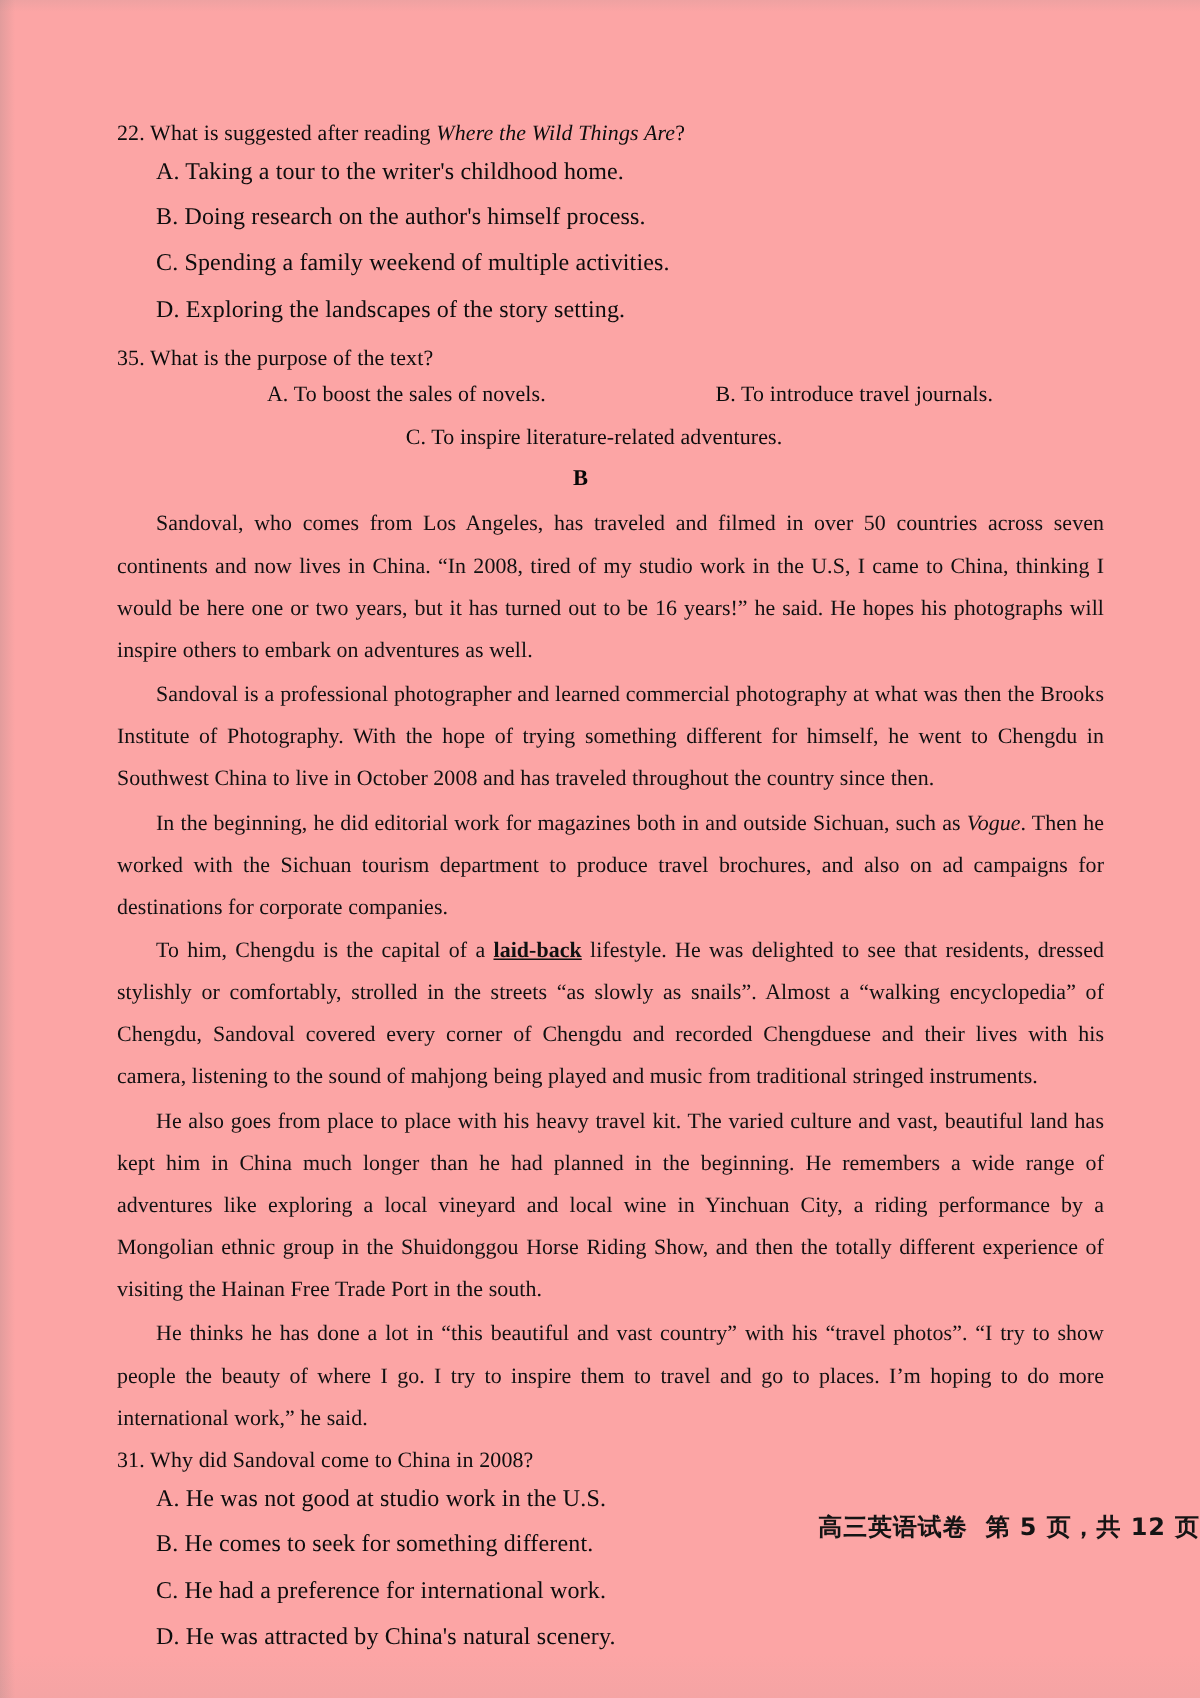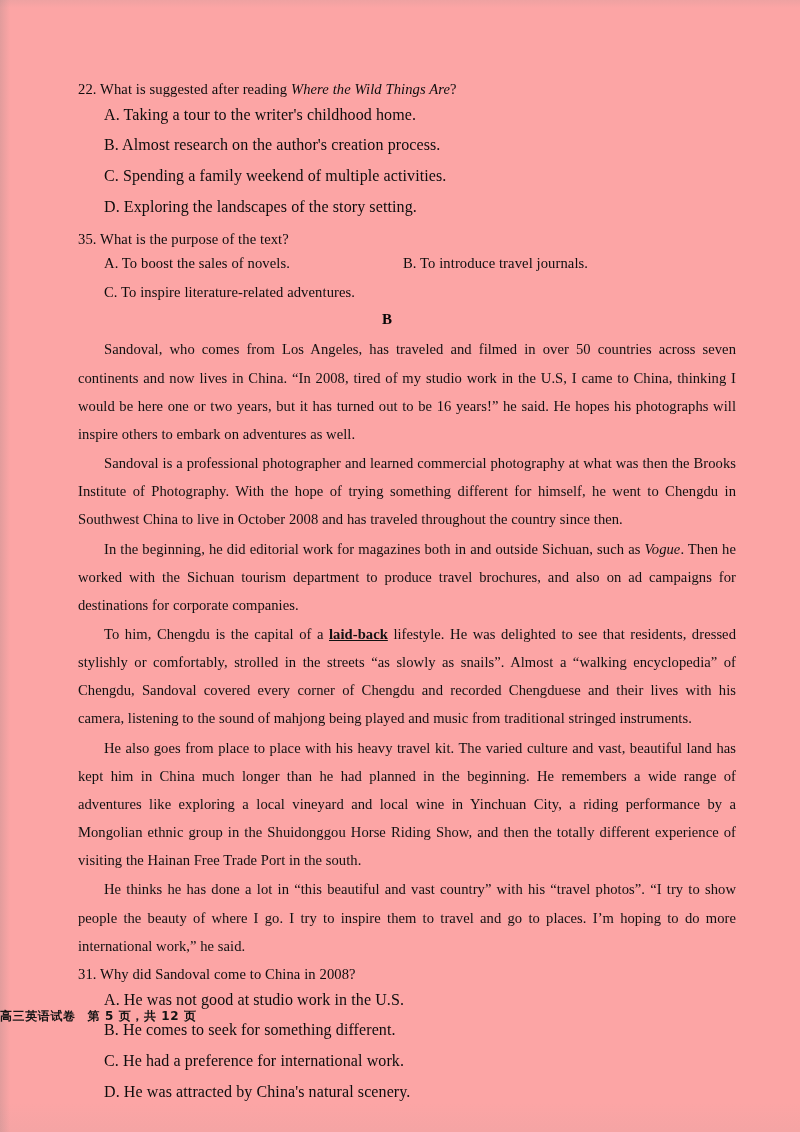--- a/index.html
+++ b/index.html
@@ -69,20 +69,21 @@
     line-height: 1.35;
     color: #0d0d0d;
     margin: 0 0 9px 0;
     padding-left: 26px;
     letter-spacing: 0.1px;
   }
   .option-2col {
     display: flex;
     margin: 0 0 9px 0;
     padding-left: 26px;
+    justify-content: center;
   }
   .option-2col .col {
     font-size: 14.6px;
     line-height: 1.35;
     color: #0d0d0d;
     letter-spacing: 0.1px;
   }
   .option-2col .col.first {
     width: 299px;
     flex: 0 0 299px;
@@ -114,44 +115,44 @@
 
   
   .gap-sm { height: 4px; }
 
   
   .footer {
     position: absolute;
     left: 0;
     top: 1008px;
     width: 800px;
-    text-align: left;
+    text-align: right;
     font-family: "DejaVu Sans", "Liberation Sans", sans-serif;
-    font-size: 12px;
+    font-size: 16px;
     font-weight: bold;
     color: #141414;
     letter-spacing: 0.6px;
   }
   .footer .sep { display: inline-block; width: 12px; }
 </style>
 </head>
 <body>
 
 <div class="page">
   <div class="scan-shade-left"></div>
   <div class="scan-shade-top"></div>
   <div class="scan-shade-bottom"></div>
 
   <div class="content">
 
     <div class="question">
       <div class="q-line"><span>22.</span> <span>What is suggested after reading </span><span class="ital" style="font-style:italic">Where the Wild Things Are</span><span>?</span></div>
       <div class="options">
         <div class="option">A. Taking a tour to the writer's childhood home.</div>
-        <div class="option">B. Almost research on the author's creation process.</div>
+        <div class="option">B. Doing research on the author's himself process.</div>
         <div class="option">C. Spending a family weekend of multiple activities.</div>
         <div class="option">D. Exploring the landscapes of the story setting.</div>
       </div>
     </div>
 
     <div class="gap-sm"></div>
 
     <div class="question">
       <div class="q-line"><span>35.</span> <span>What is the purpose of the text?</span></div>
       <div class="options">

